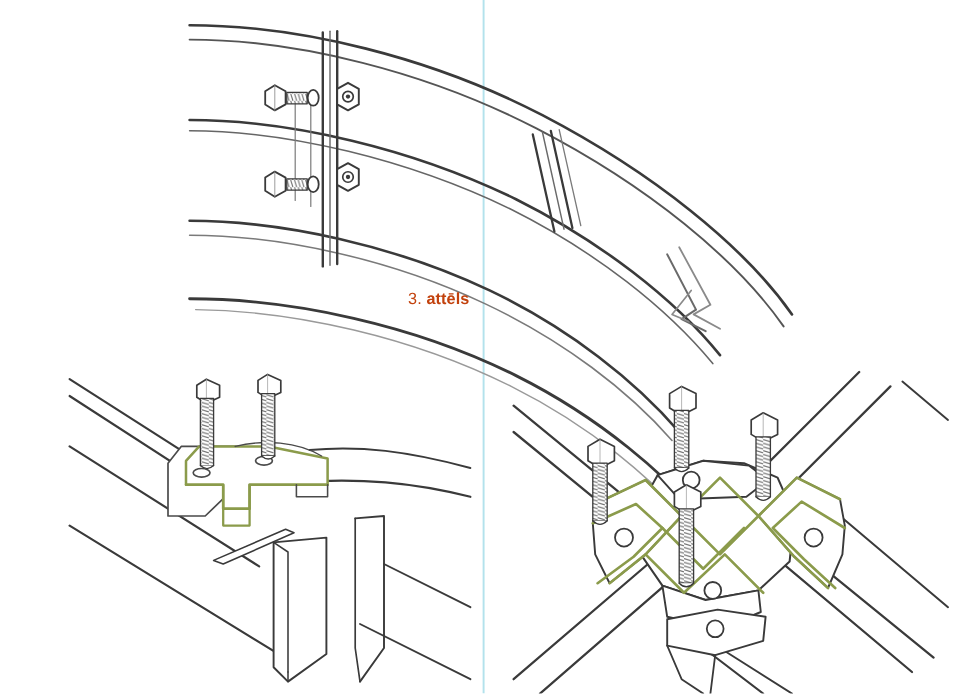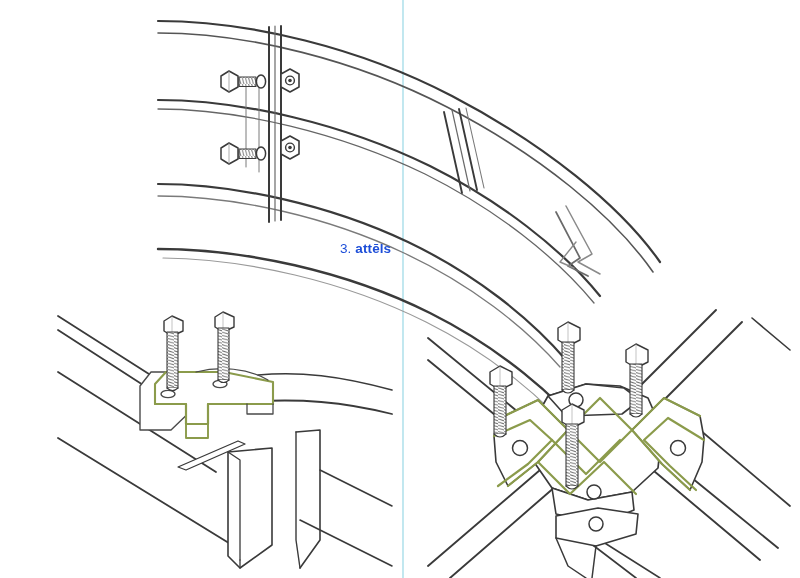--- a/index.html
+++ b/index.html
@@ -27,21 +27,21 @@
     top: 0;
     left: 0;
     display: block;
   }
   .figure-caption {
     position: absolute;
     left: 340px;
     top: 241px;
     font-family: "Liberation Sans", sans-serif;
     font-size: 13.5px;
-    color: #1d4ed8;
+    color: #c2410c;
     white-space: nowrap;
     letter-spacing: 0.1px;
     user-select: none;
   }
   .figure-caption .caption-number {
     font-weight: 400;
   }
   .figure-caption .caption-word {
     font-weight: 700;
   }

